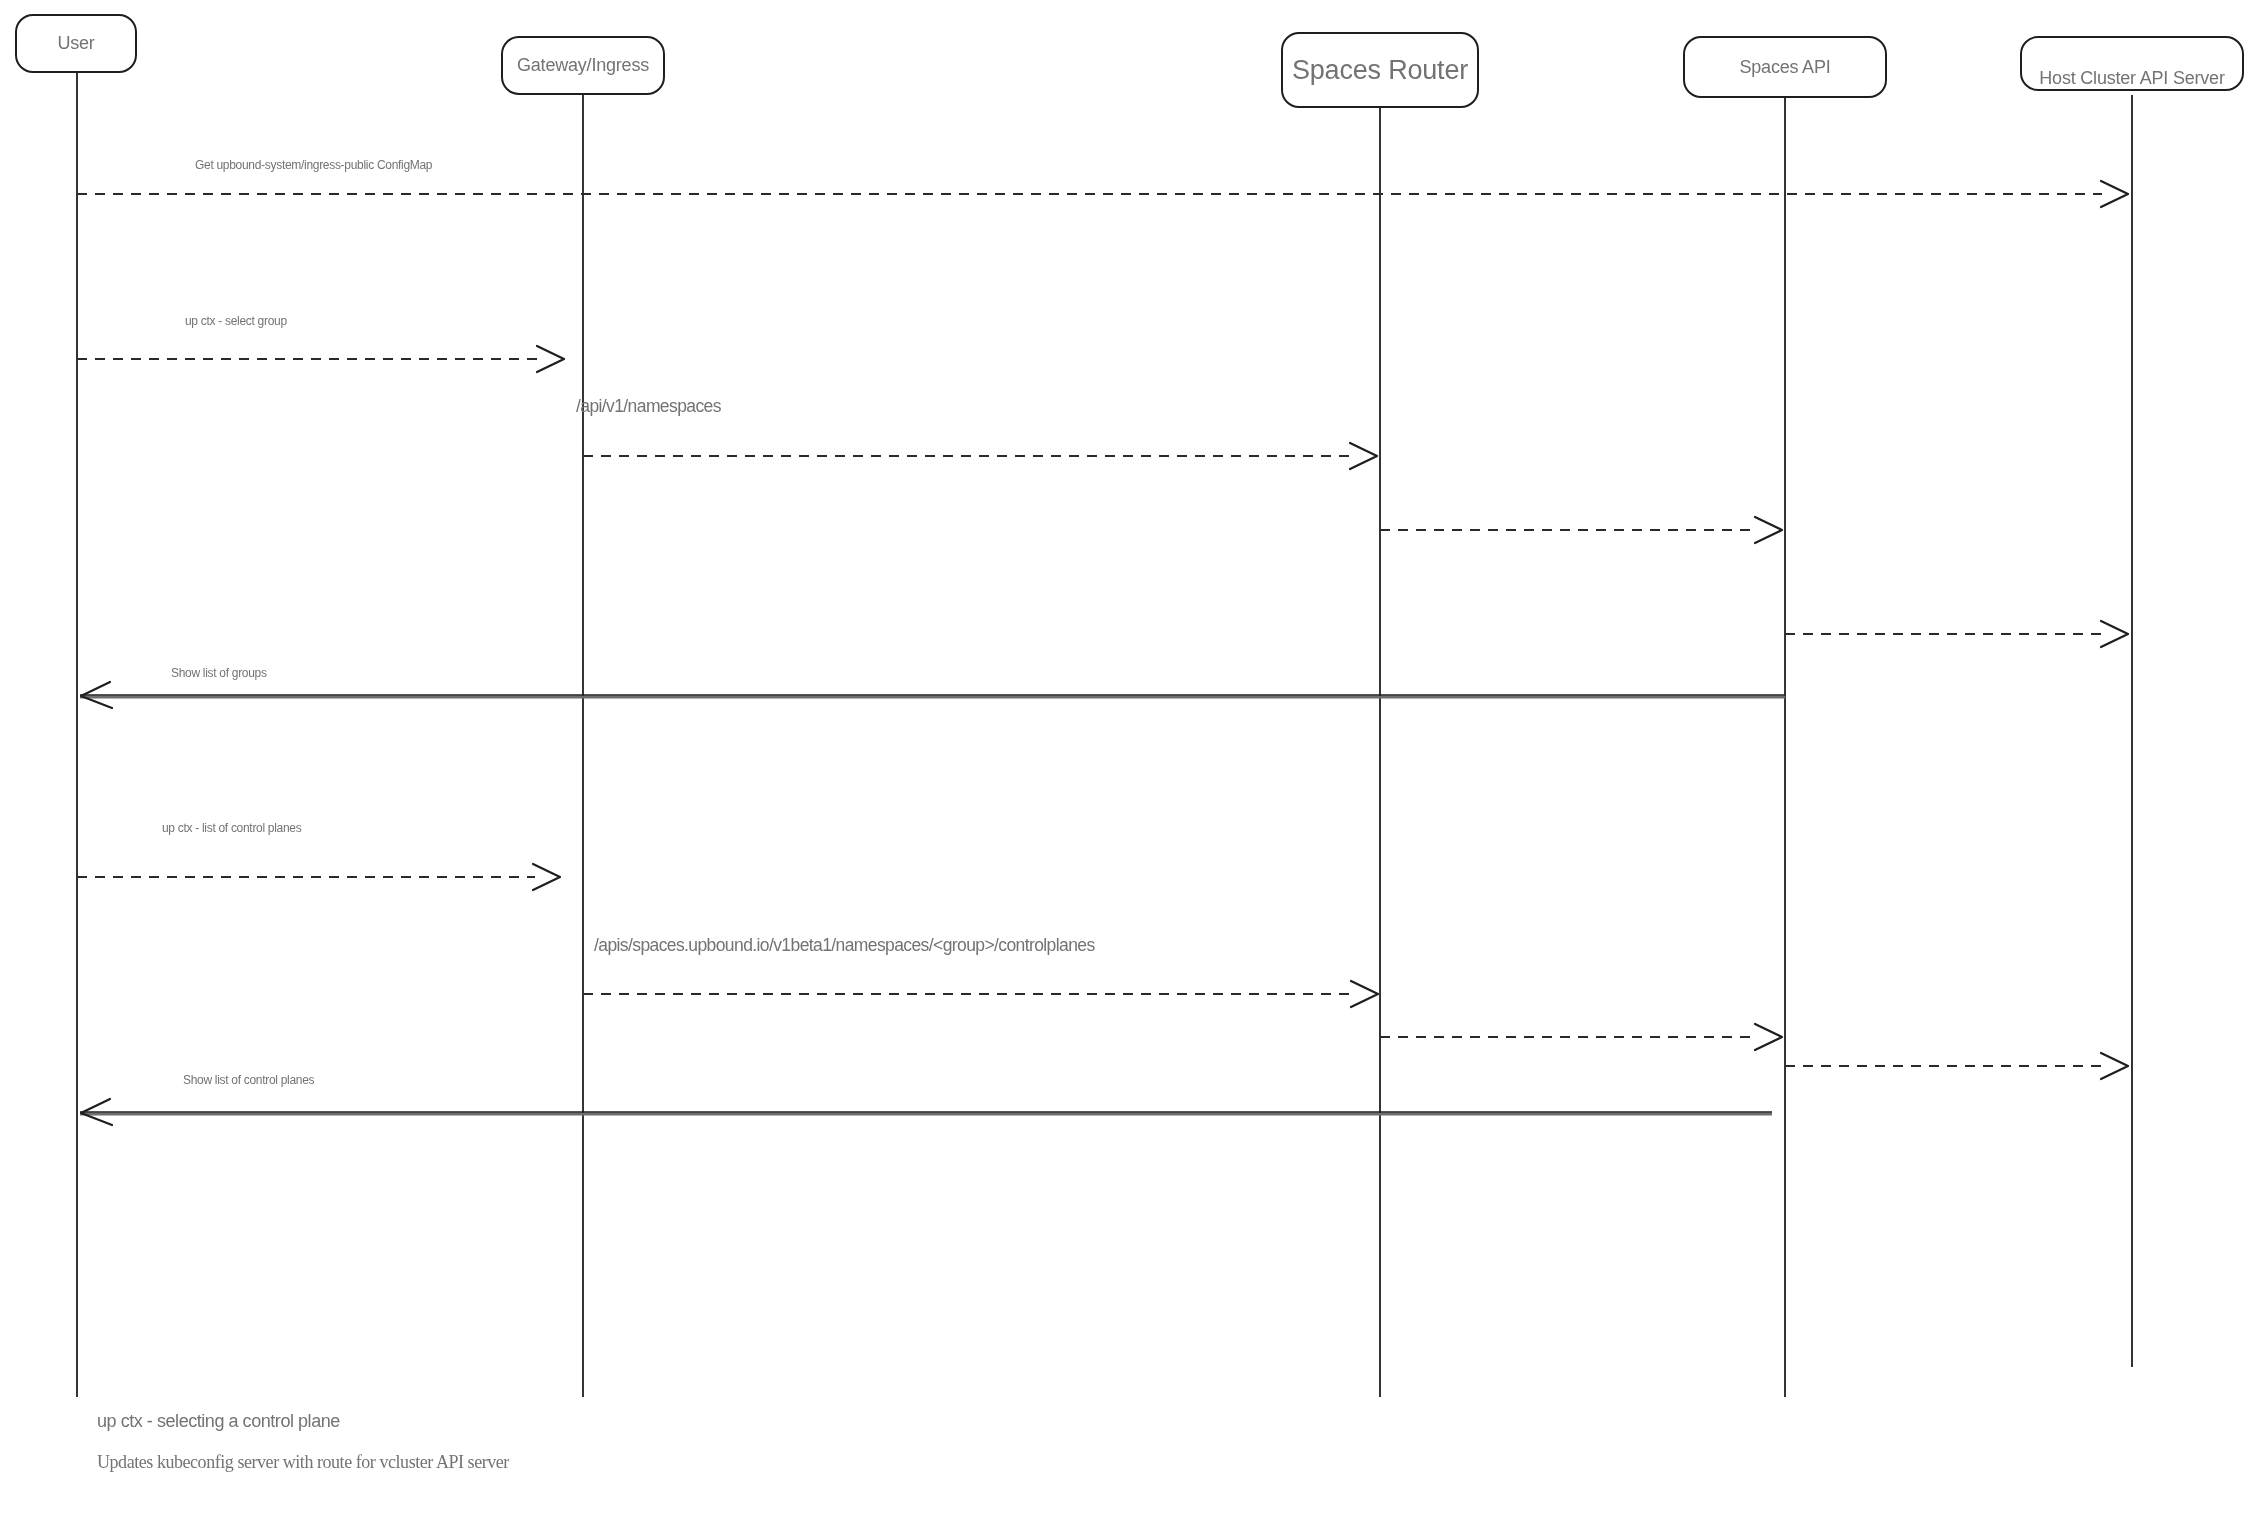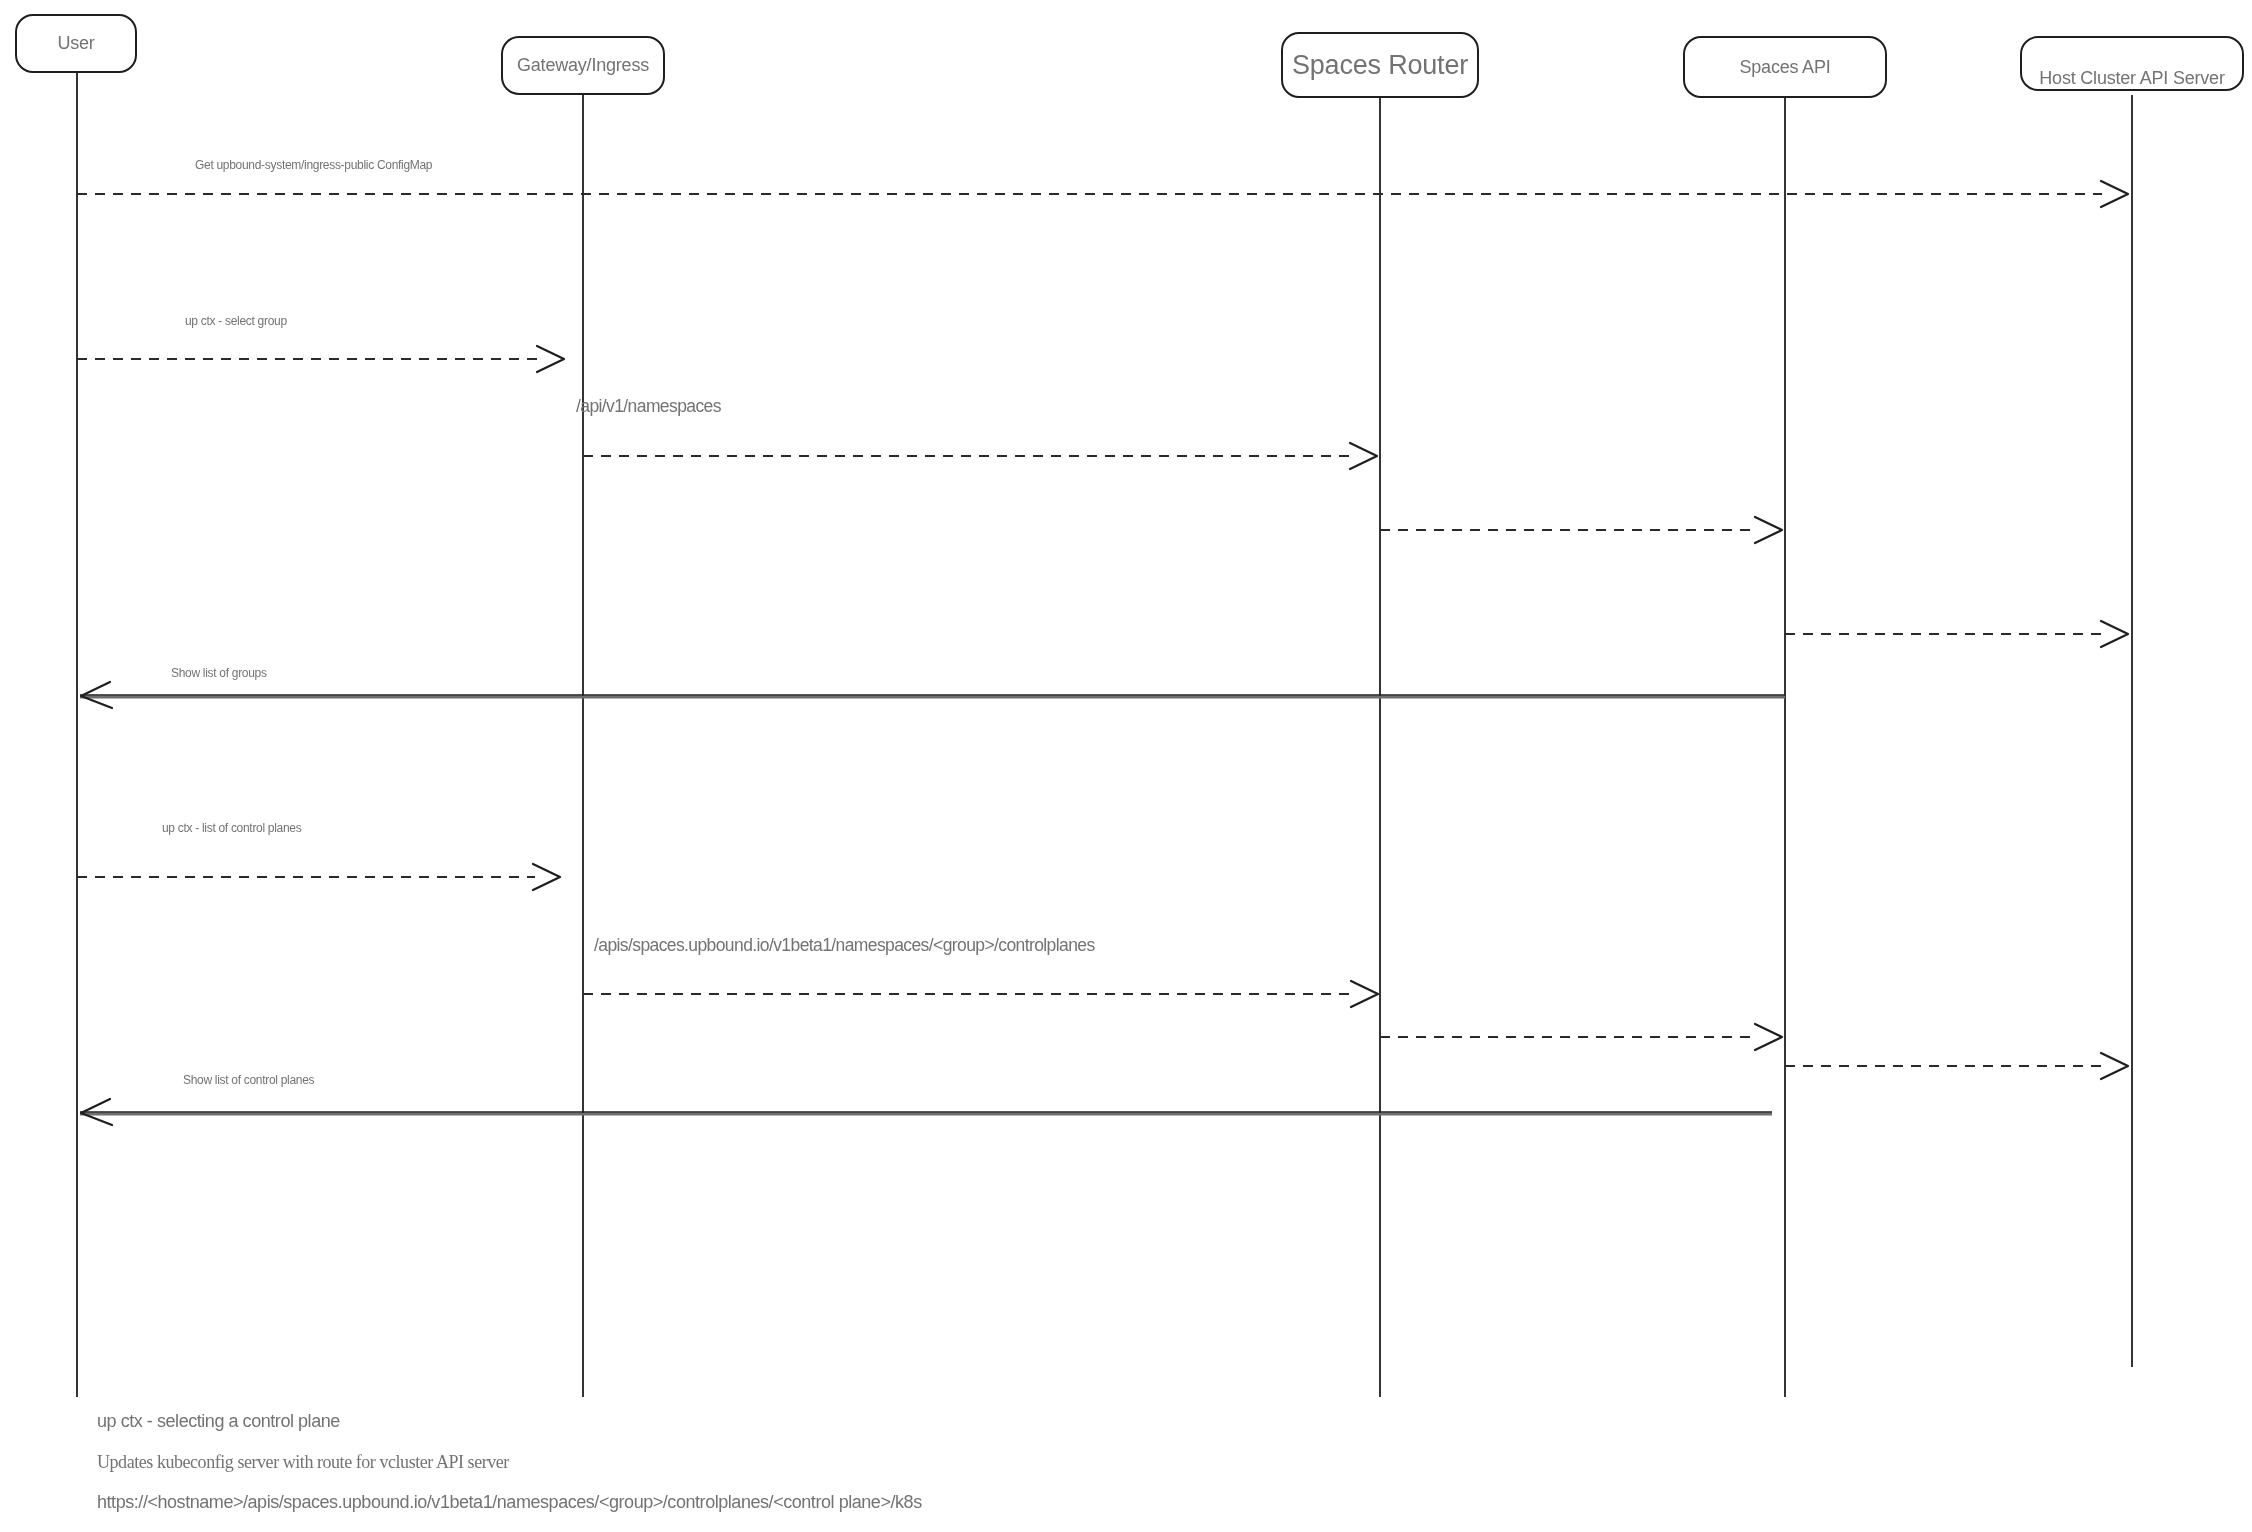--- a/index.html
+++ b/index.html
@@ -97,21 +97,21 @@
       <polyline class="chev" points="110,1099 81,1113 112,1125"></polyline>
     </g>
   </svg>
 
   <div class="actor" style="left:15px;top:14px;width:122px;height:59px;">
     <span>User</span>
   </div>
   <div class="actor" style="left:501px;top:36px;width:164px;height:59px;">
     <span>Gateway/Ingress</span>
   </div>
-  <div class="actor lg" style="left:1281px;top:32px;width:198px;height:66px;">
+  <div class="actor lg" style="left:1281px;top:32px;width:198px;height:76px;">
     <span>Spaces Router</span>
   </div>
   <div class="actor" style="left:1683px;top:36px;width:204px;height:62px;">
     <span>Spaces API</span>
   </div>
   <div class="actor" style="left:2020px;top:36px;width:224px;height:55px;align-items:flex-end;">
     <span>Host Cluster API Server</span>
   </div>
 
   <div class="lbl" style="left:195px;top:155px;">Get upbound-system/ingress-public ConfigMap</div>
@@ -124,15 +124,14 @@
   <div class="lbl" style="left:171px;top:663px;">Show list of groups</div>
 
   <div class="lbl" style="left:162px;top:818px;">up ctx - list of control planes</div>
 
   <div class="lbl pathlbl" style="left:594px;top:935px;">/apis/spaces.upbound.io/v1beta1/namespaces/&lt;group&gt;/controlplanes</div>
 
   <div class="lbl" style="left:183px;top:1070px;">Show list of control planes</div>
 
   <div class="foot" style="top:1411px;">up ctx - selecting a control plane</div>
   <div class="foot" style="top:1452px;font-family:Liberation Serif, serif;">Updates kubeconfig server with route for vcluster API server</div>
-  <div class="foot pathlbl" style="top:1492px;">https://&lt;hostname&gt;/apis/spaces.upbound.io/v1beta1/namespaces/&lt;group&gt;/controlplanes/&lt;control plane&gt;/k8s</div>
 
 </div>
 
 </body></html>

